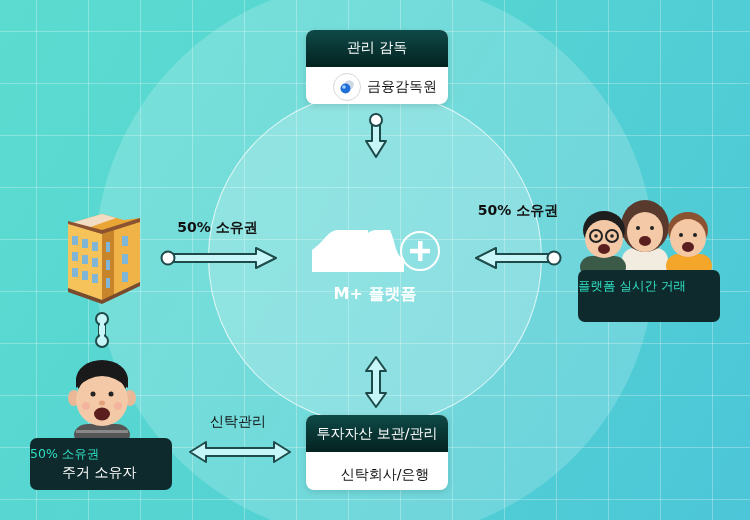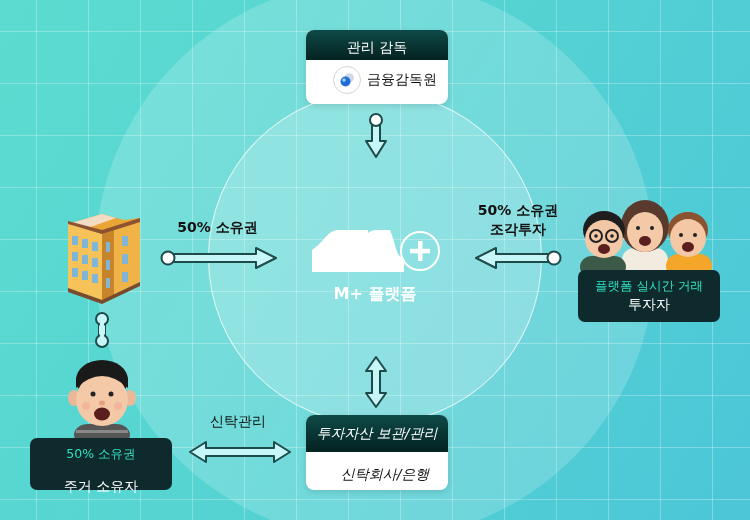--- a/index.html
+++ b/index.html
@@ -33,39 +33,39 @@
   .card .head {
     background: linear-gradient(180deg, #0e4a48 0%, #042220 100%);
     color:#fff; font-size:14px; text-align:center;
   }
   .card .body { color:#111; font-size:14px; text-align:center; display:flex; align-items:center; justify-content:center; gap:6px;padding-left:16px; }
   .fss-logo {
     width:26px; height:26px; border-radius:50%; border:1px solid #d6d6d6; background:#fff;
     display:flex; align-items:center; justify-content:center;
   }
   .dark-label {
-    position:absolute; border-radius:7px; background: #0f2a2c; text-align:center;
+    position:absolute; border-radius:7px; background: #0f2a2c; text-align:left;
   }
   .dark-label .accent { color:#2fe0c4; font-size:12.5px; }
   .dark-label .main { color:#fff; font-size:14px; }
   .txt { position:absolute; font-size:14px; color:#111; text-align:center; font-weight:bold; }
   .logo-caption { position:absolute; color:#fff; font-size:16px; font-weight:bold; text-align:center; }
   svg { display:block; }
   .abs { position:absolute; }
 </style>
 </head>
 <body>
 
 <div class="stage">
   <div class="grid"></div>
   <div class="outer-circle"></div>
   <div class="inner-circle"></div>
 
   <div class="card" style="left:306px; top:30px; width:142px; height:74px;">
-    <div class="head" style="height:30px; line-height:35px;">관리 감독</div>
+    <div class="head" style="height:37px; line-height:35px;">관리 감독</div>
     <div class="body" style="height:39px;">
       <span class="fss-logo">
         <svg width="18" height="18" viewBox="0 0 18 18">
           <ellipse cx="11" cy="7" rx="5" ry="4.5" fill="#cfd8e6" transform="rotate(-30 11 7)"></ellipse>
           <circle cx="7.5" cy="10.5" r="5" fill="#1f6fd6"></circle>
           <circle cx="6" cy="9" r="1.8" fill="#9fd0ff"></circle>
         </svg>
       </span>
       <span>금융감독원</span>
     </div>
@@ -113,21 +113,20 @@
     </g>
   </svg>
 
   <div class="txt" style="left:160px; top:219px; width:115px;">50% 소유권</div>
   <svg class="abs" style="left:158px; top:245px;" width="122" height="26" viewBox="0 0 122 26">
     <path d="M10 9 L98 9 L98 3 L118 13 L98 23 L98 17 L10 17 Z" fill="#c6f6f8" stroke="#1e4a4a" stroke-width="2" stroke-linejoin="round"></path>
     <circle cx="10" cy="13" r="6.5" fill="#fff" stroke="#1e4a4a" stroke-width="2"></circle>
   </svg>
 
   <div class="txt" style="left:466px; top:202px; width:104px;">50% 소유권</div>
-  <div class="txt" style="left:466px; top:221px; width:104px;">조각투자</div>
   <svg class="abs" style="left:472px; top:245px;" width="92" height="26" viewBox="0 0 92 26">
     <path d="M82 9 L24 9 L24 3 L4 13 L24 23 L24 17 L82 17 Z" fill="#c6f6f8" stroke="#1e4a4a" stroke-width="2" stroke-linejoin="round"></path>
     <circle cx="82" cy="13" r="6.5" fill="#fff" stroke="#1e4a4a" stroke-width="2"></circle>
   </svg>
 
   <svg class="abs" style="left:574px; top:196px;" width="150" height="80" viewBox="0 0 150 80">
 
     <rect x="48" y="52" width="46" height="30" rx="12" fill="#f2ebe0"></rect>
     <ellipse cx="71" cy="30" rx="24" ry="26" fill="#5a3a2c"></ellipse>
     <ellipse cx="71" cy="36" rx="18" ry="20" fill="#f3c9a8"></ellipse>
@@ -146,21 +145,20 @@
     <ellipse cx="30" cy="34" rx="21" ry="19" fill="#1e1e1e"></ellipse>
     <ellipse cx="30" cy="43" rx="19" ry="19" fill="#f3c8a6"></ellipse>
     <circle cx="22" cy="40" r="6" fill="none" stroke="#222" stroke-width="2"></circle>
     <circle cx="38" cy="40" r="6" fill="none" stroke="#222" stroke-width="2"></circle>
     <circle cx="22" cy="40" r="1.8" fill="#222"></circle>
       <circle cx="38" cy="40" r="1.8" fill="#222"></circle>
     <ellipse cx="30" cy="53" rx="6" ry="5" fill="#5a1e1e"></ellipse>
   </svg>
   <div class="dark-label" style="left:578px; top:270px; width:142px; height:52px;">
     <div class="accent" style="margin-top:8px;">플랫폼 실시간 거래</div>
-    <div class="main" style="margin-top:1px;">투자자</div>
   </div>
 
   <svg class="abs" style="left:93px; top:311px;" width="18" height="38" viewBox="0 0 18 38">
     <path d="M6 10 L6 28 M12 10 L12 28" stroke="#1e4a4a" stroke-width="2"></path>
     <rect x="6" y="10" width="6" height="18" fill="#c6f6f8"></rect>
     <circle cx="9" cy="8" r="6" fill="#c6f6f8" stroke="#1e4a4a" stroke-width="2"></circle>
     <circle cx="9" cy="30" r="6" fill="#c6f6f8" stroke="#1e4a4a" stroke-width="2"></circle>
     <rect x="7" y="10" width="4" height="18" fill="#c6f6f8"></rect>
   </svg>
 
@@ -174,29 +172,29 @@
     <path d="M14 30 Q40 6 66 30 L66 20 Q40 -2 14 20 Z" fill="#1a1a1a"></path>
     <circle cx="31" cy="36" r="2.5" fill="#222"></circle>
       <circle cx="49" cy="36" r="2.5" fill="#222"></circle>
     <ellipse cx="40" cy="45" rx="3" ry="2.5" fill="#e3a07a"></ellipse>
     <ellipse cx="40" cy="56" rx="8" ry="6.5" fill="#5a1e1e"></ellipse>
     <circle cx="24" cy="48" r="4" fill="#f3a99a" opacity="0.6"></circle>
       <circle cx="56" cy="48" r="4" fill="#f3a99a" opacity="0.6"></circle>
   </svg>
   <div class="dark-label" style="left:30px; top:438px; width:142px; height:52px;">
     <div class="accent" style="margin-top:8px;">50% 소유권</div>
-    <div class="main" style="margin-top:15px;">주거 소유자</div>
+    <div class="main" style="margin-top:1px;padding-left:32px;">주거 소유자</div>
   </div>
 
   <div class="txt" style="left:186px; top:413px; width:104px; font-weight:normal;">신탁관리</div>
   <svg class="abs" style="left:186px; top:440px;" width="108" height="24" viewBox="0 0 108 24">
     <path d="M4 12 L20 2 L20 8 L88 8 L88 2 L104 12 L88 22 L88 16 L20 16 L20 22 Z" fill="#c6f6f8" stroke="#1e4a4a" stroke-width="2" stroke-linejoin="round"></path>
   </svg>
 
   <svg class="abs" style="left:363px; top:355px;" width="26" height="54" viewBox="0 0 26 54">
     <path d="M13 2 L23 16 L17 16 L17 38 L23 38 L13 52 L3 38 L9 38 L9 16 L3 16 Z" fill="#c6f6f8" stroke="#1e4a4a" stroke-width="2" stroke-linejoin="round"></path>
   </svg>
 
-  <div class="card" style="left:306px; top:415px; width:142px; height:75px;font-style:italic;">
+  <div class="card" style="left:306px; top:415px; width:142px; height:75px;">
     <div class="head" style="height:37px; line-height:37px;">투자자산 보관/관리</div>
     <div class="body" style="height:46px;">신탁회사/은행</div>
   </div>
 </div>
 
 </body></html>

